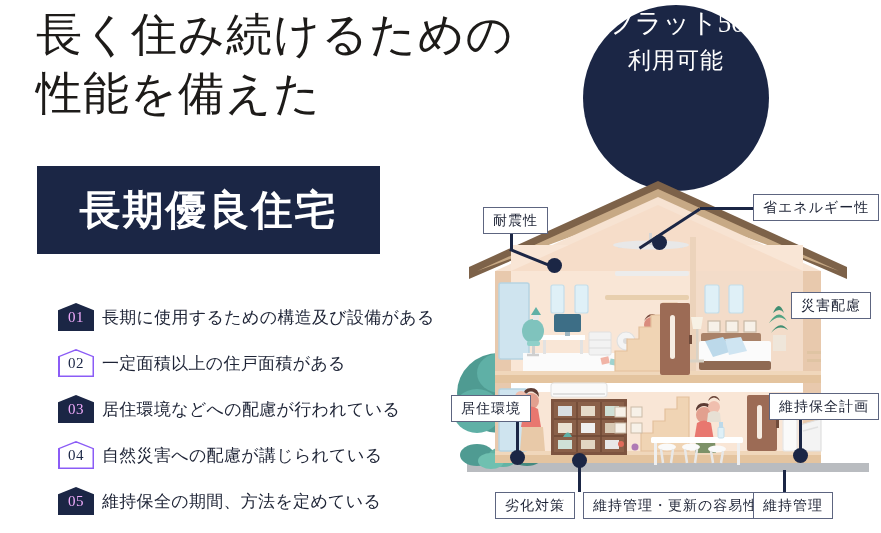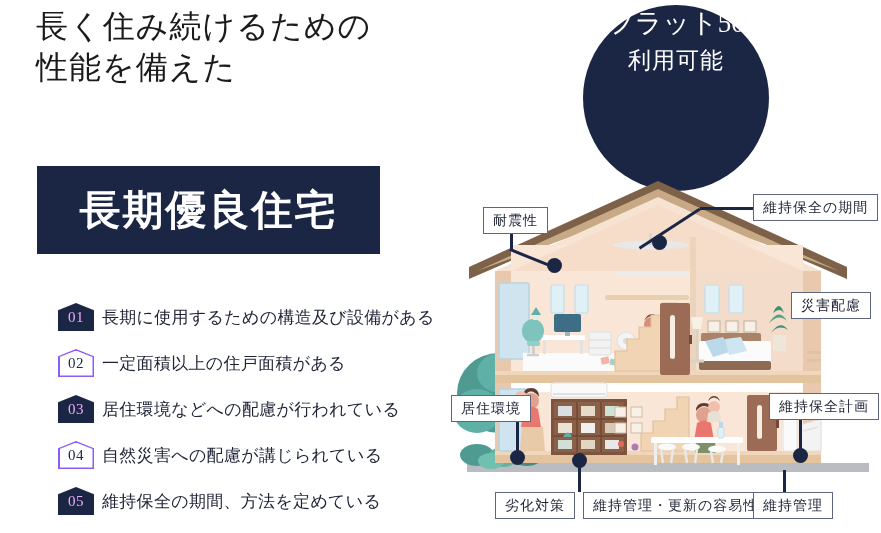--- a/index.html
+++ b/index.html
@@ -17,21 +17,21 @@
   }
 
   
   .headline {
     position: absolute;
     left: 36px;
     top: 6px;
     width: 560px;
     color: #1d1b19;
     font-family: "Liberation Serif", "DejaVu Serif", serif;
-    font-size: 32px;
+    font-size: 46px;
     line-height: 1.28;
     letter-spacing: 1px;
     font-weight: 400;
   }
   .headline-line { display: block; white-space: nowrap; }
 
   
   .title-plate {
     position: absolute;
     left: 37px;
@@ -486,21 +486,21 @@
       </g>
 
     </svg>
   </div>
 
   <div class="callout" style="left:483px; top:207px;">耐震性</div>
   <div class="leader" style="left:510px; top:233px; width:2.5px; height:16px;"></div>
   <div class="leader-diag" style="left:510px; top:248px; width:44px; transform:rotate(22deg);"></div>
   <div class="leader-dot" style="left:547px; top:258px;"></div>
 
-  <div class="callout" style="left:753px; top:194px;">維持保全の期間</div>
+  <div class="callout" style="left:753px; top:194px;">省エネルギー性</div>
   <div class="leader" style="left:700px; top:207px; width:54px; height:2.5px;"></div>
   <div class="leader-diag" style="left:700px; top:208px; width:72px; transform:rotate(147deg);"></div>
   <div class="leader-dot" style="left:652px; top:235px;"></div>
 
   <div class="callout" style="left:791px; top:292px;">災害配慮</div>
 
   <div class="callout" style="left:769px; top:393px;">維持保全計画</div>
   <div class="leader" style="left:799px; top:419px; width:2.5px; height:32px;"></div>
   <div class="leader-dot" style="left:793px; top:448px;"></div>
 

